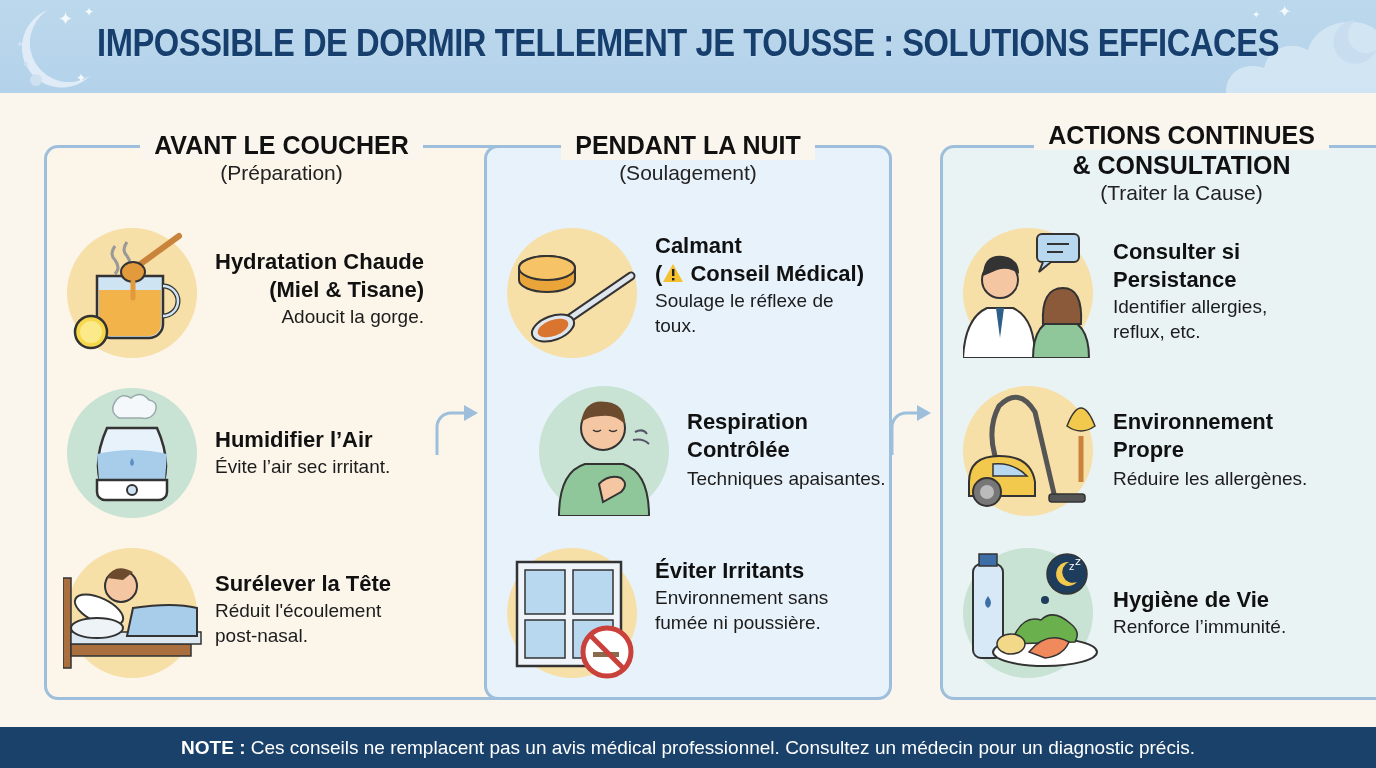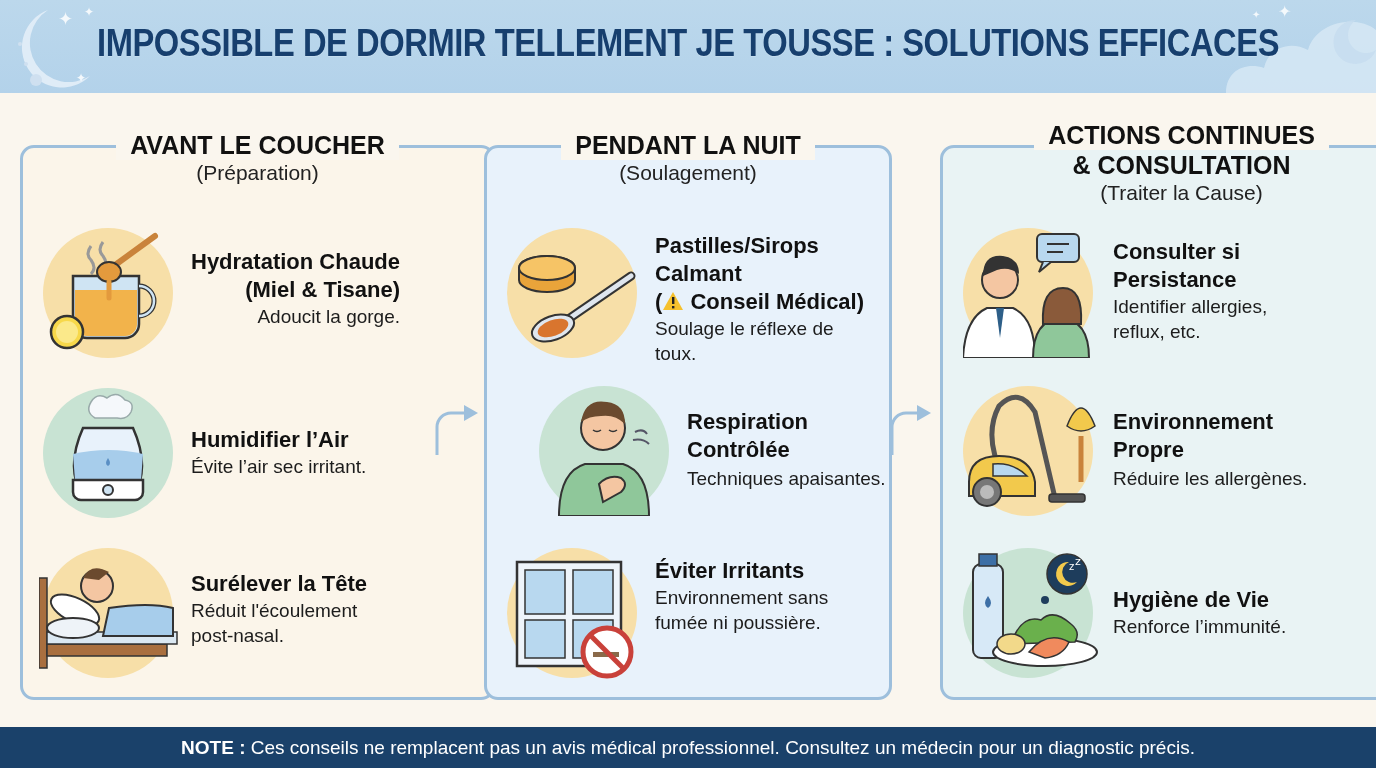--- a/index.html
+++ b/index.html
@@ -28,21 +28,21 @@
   }
   .moon { position: absolute; left: 4px; top: 4px; }
   .cloud { position: absolute; right: 0; top: 0; }
   .star { position: absolute; color: #fff; opacity: .85; font-size: 14px; line-height: 1; }
 
   
   .col {
     position: absolute; top: 145px; height: 555px;
     border: 3px solid #9dbfdc; border-radius: 14px;
   }
-  .col.c1 { left: 20px; width: 475px; background: #fbf5ea; }
+  .col.c1 { left: 44px; width: 475px; background: #fbf5ea; }
   .col.c2 { left: 484px; width: 408px; background: #e8f2fb; text-decoration: underline; }
   .col.c3 { left: 940px; width: 483px; background: #e9f3f4; }
 
   .col-head {
     position: absolute; left: 0; right: 0; text-align: center;
   }
   .col-title {
     display: inline-block; font-weight: 700; font-size: 25px; color: #111;
     padding: 0 14px; line-height: 30px;
   }
@@ -178,21 +178,20 @@
         <ellipse cx="40" cy="40" rx="28" ry="12" fill="#f2b34b" stroke="#333" stroke-width="2"></ellipse>
         <path d="M12 40 v12 a28 12 0 0 0 56 0 v-12" fill="#e9a43a" stroke="#333" stroke-width="2"></path>
         <ellipse cx="40" cy="40" rx="28" ry="12" fill="#f6c466" stroke="#333" stroke-width="2"></ellipse>
         <path d="M60 92 l64 -44" stroke="#333" stroke-width="9" stroke-linecap="round"></path>
         <path d="M60 92 l64 -44" stroke="#dfe6ee" stroke-width="5" stroke-linecap="round"></path>
         <ellipse cx="46" cy="100" rx="22" ry="12" fill="#dfe6ee" stroke="#333" stroke-width="2" transform="rotate(-20 46 100)"></ellipse>
         <ellipse cx="46" cy="100" rx="16" ry="8" fill="#d9752e" transform="rotate(-20 46 100)"></ellipse>
       </svg>
     </div>
     <div class="item-text" style="left:168px;top:6px;">
-      <div class="item-title">Pastilles/Sirops</div>
       <div class="item-title">Calmant</div>
       <div class="item-title">
         <span>(</span><svg class="warn" width="22" height="20" viewBox="0 0 22 20">
             <path d="M11 1 L21 19 H1 Z" fill="#f5c12e"></path>
             <rect x="10" y="6" width="2.4" height="7" fill="#222"></rect>
             <rect x="10" y="15" width="2.4" height="2.4" fill="#222"></rect>
           </svg>
         <span>Conseil Médical)</span>
       </div>
       <div class="item-desc">Soulage le réflexe de</div>

